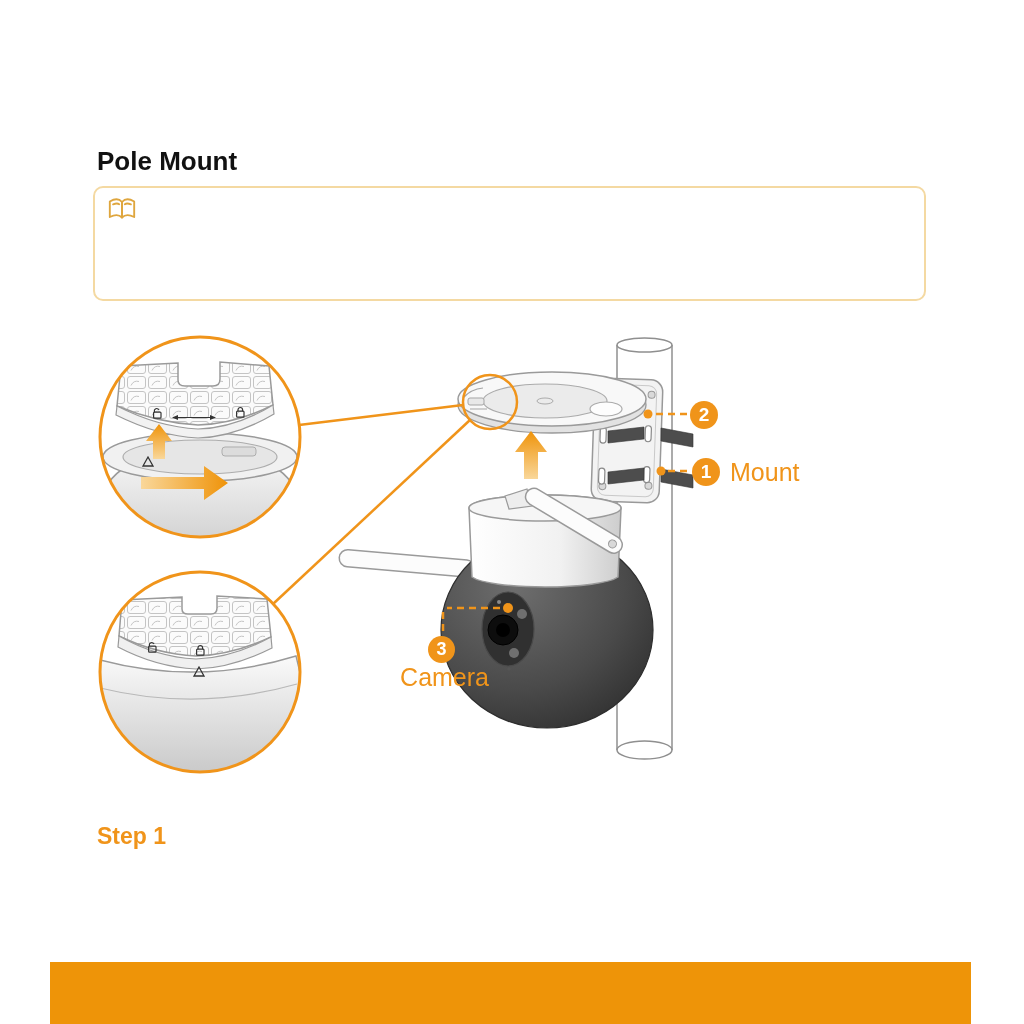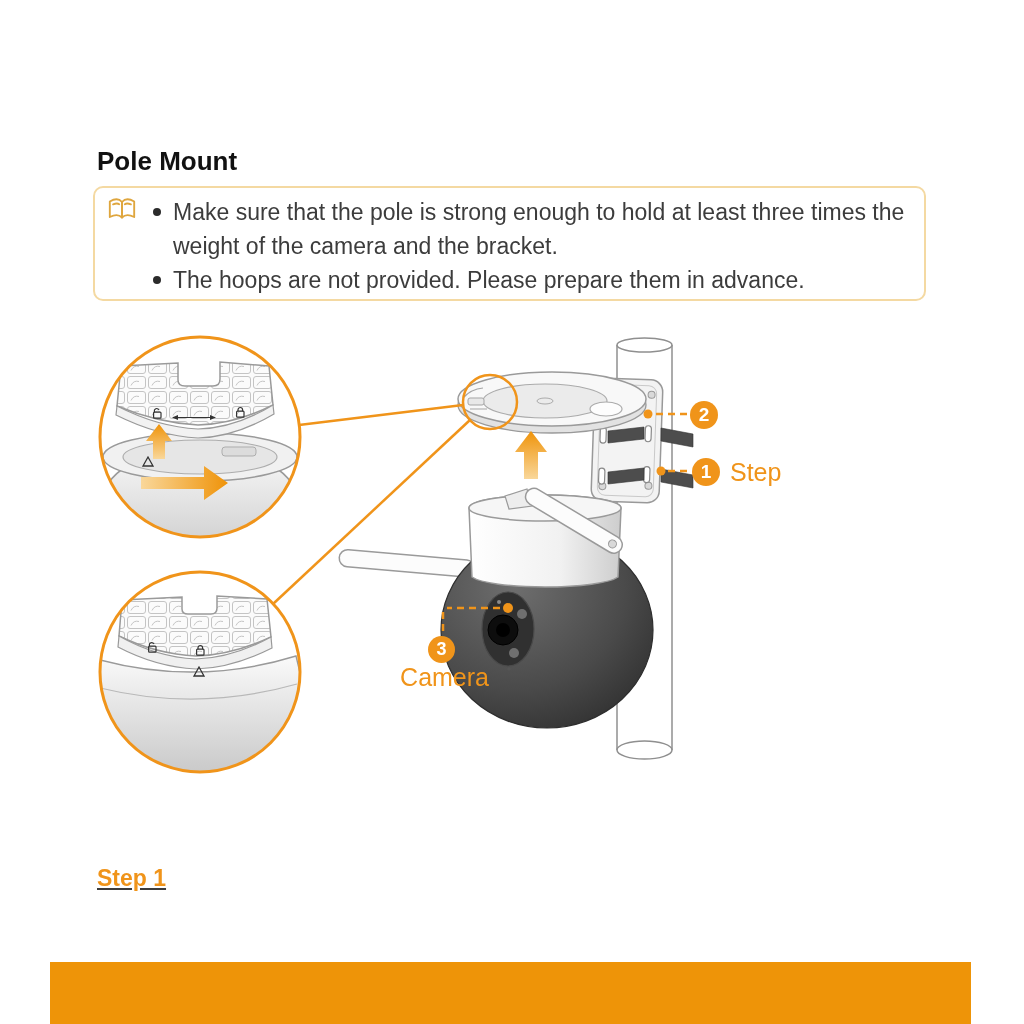--- a/index.html
+++ b/index.html
@@ -37,21 +37,21 @@
   .callout-text{
     position:absolute;font-size:25px;color:#f0941a;white-space:nowrap;
   }
   #badge-2{left:690px;top:401px;}
   #text-2{left:728px;top:401px;}
   #badge-1{left:692px;top:458px;}
   #text-1{left:730px;top:458px;}
   #badge-3{left:428px;top:636px;width:27px;height:27px;line-height:27px;font-size:18px;}
   #text-3{left:397px;top:663px;width:92px;text-align:right;}
   
-  .step-row{position:absolute;left:97px;top:860px;display:flex;text-decoration:underline;}
+  .step-row{position:absolute;left:97px;top:818px;display:flex;}
   .step-label{font-size:23px;font-weight:700;color:#f0941a;line-height:37px;flex:0 0 auto;margin-right:16px;}
   .step-text{font-size:23px;color:#3c3c3c;line-height:37px;width:724px;}
   
   .footer-bar{position:absolute;left:50px;top:962px;width:921px;height:62px;background:#ee9408;}
 </style>
 </head>
 <body>
 
 <div id="page">
 
@@ -59,24 +59,20 @@
 
   <div class="note-box">
     <svg class="note-icon" viewBox="0 0 32 26">
       <g fill="none" stroke="#dfa63e" stroke-width="2" stroke-linejoin="round" stroke-linecap="round">
         <path d="M3,4.5 C8,1.5 13,1.5 16,5 L16,21.5 C13,18.5 8,18.5 3,21 Z"></path>
         <path d="M29,4.5 C24,1.5 19,1.5 16,5 L16,21.5 C19,18.5 24,18.5 29,21 Z"></path>
         <path d="M6.5,7.5 C9.5,6.3 11.5,6.3 13,7.3"></path>
         <path d="M19,7.3 C20.5,6.3 22.5,6.3 25.5,7.5"></path>
       </g>
     </svg>
-    <ul class="note-list">
-      <li>Make sure that the pole is strong enough to hold at least three times the weight of the camera and the bracket.</li>
-      <li>The hoops are not provided. Please prepare them in advance.</li>
-    </ul>
   </div>
 
   <svg class="diagram" viewBox="0 0 1024 1024">
     <defs>
       <linearGradient id="gArrowUp" x1="0" y1="0" x2="0" y2="1">
         <stop offset="0" stop-color="#ef9309"></stop>
           <stop offset="1" stop-color="#f9d79a"></stop>
       </linearGradient>
       <linearGradient id="gArrowRight" x1="0" y1="0" x2="1" y2="0">
         <stop offset="0" stop-color="#f9d79a"></stop>
@@ -233,21 +229,21 @@
       <circle cx="661" cy="471" r="4.5" fill="#f0941a"></circle>
       <line x1="668" y1="471" x2="690" y2="471" stroke="#f0941a" stroke-width="2.5" stroke-dasharray="7 5"></line>
       <circle cx="508" cy="608" r="5" fill="#f0941a"></circle>
       <path d="M500,608 L447,608 M443,612 L443,632" fill="none" stroke="#f0941a" stroke-width="2.5" stroke-dasharray="7 5"></path>
     </g>
   </svg>
 
   <div class="badge" id="badge-2">2</div>
 
   <div class="badge" id="badge-1">1</div>
-  <div class="callout-text" id="text-1">Step</div>
+  <div class="callout-text" id="text-1">Mount</div>
 
   <div class="badge" id="badge-3">3</div>
   <div class="callout-text" id="text-3">Camera</div>
 
   <div class="step-row">
     <div class="step-label">Step 1</div>
   </div>
 
   <div class="footer-bar"></div>
 

